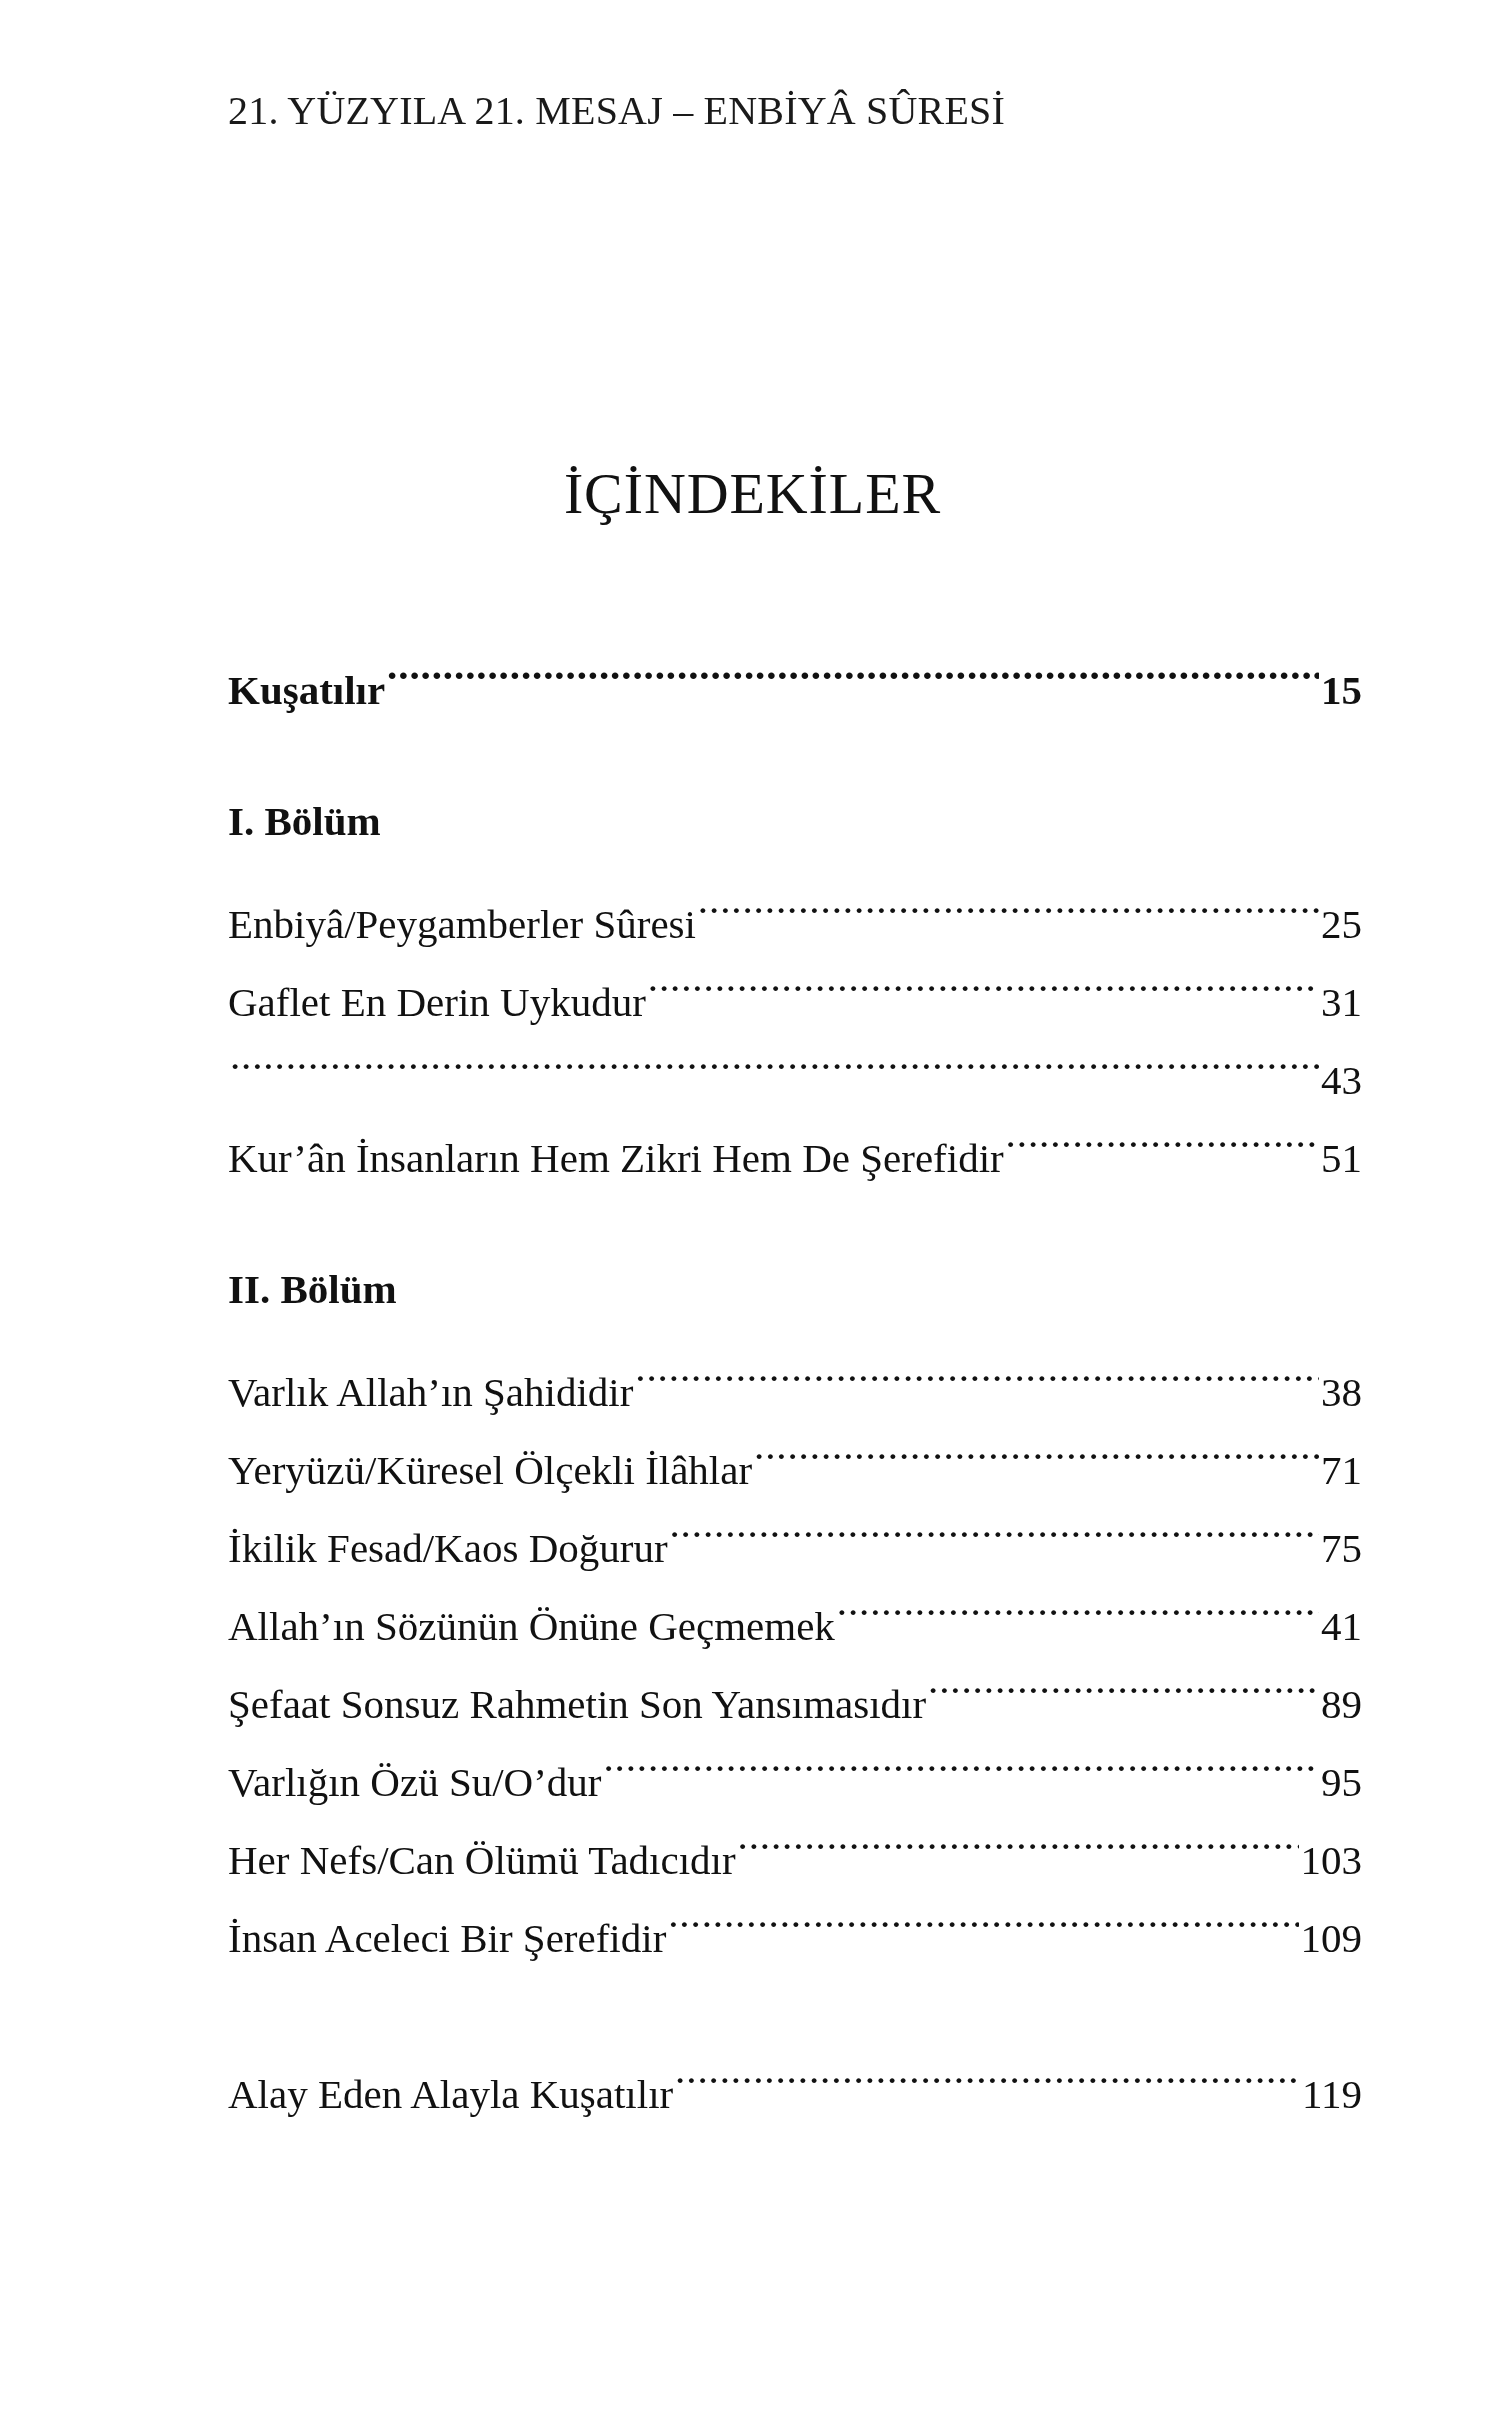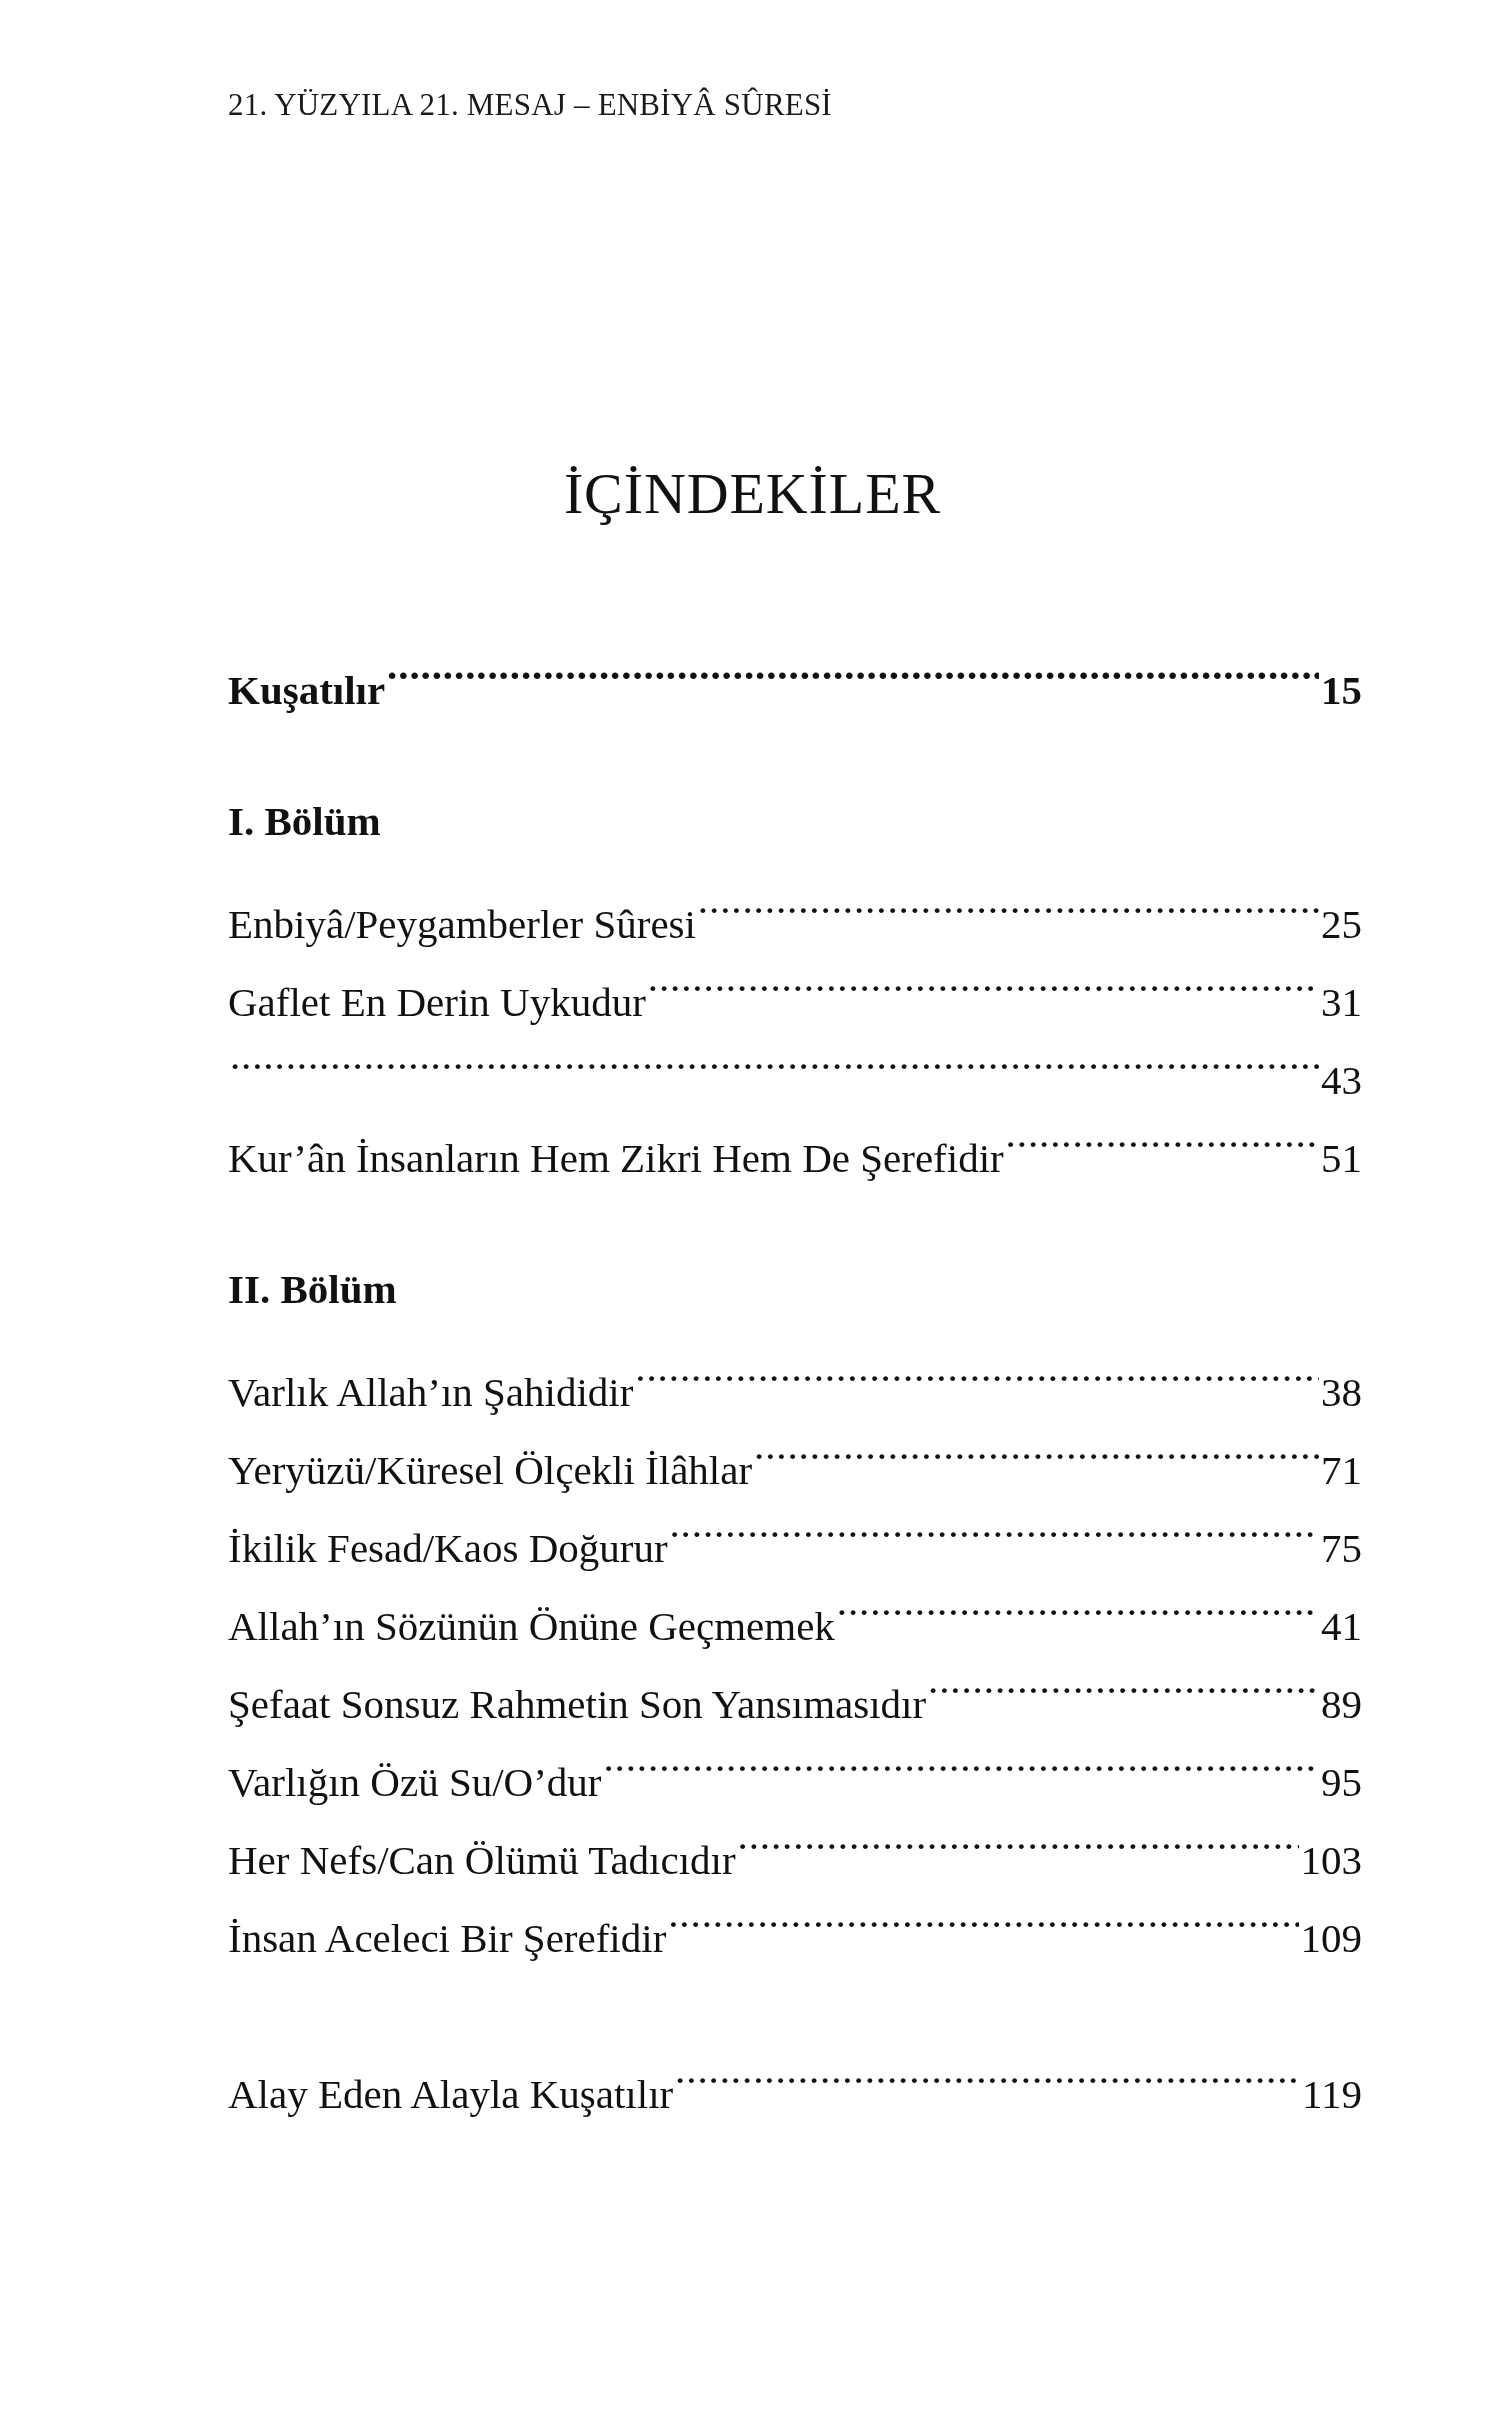--- a/index.html
+++ b/index.html
@@ -12,21 +12,21 @@
       height: 2411px;
       position: relative;
       overflow: hidden;
       font-family: "Liberation Serif", "DejaVu Serif", serif;
       color: #111111;
     }
     .running-header {
       position: absolute;
       left: 228px;
       top: 87px;
-      font-size: 31px;
+      font-size: 40px;
       letter-spacing: 0.2px;
       color: #1a1a1a;
       white-space: nowrap;
     }
     .toc-title {
       position: absolute;
       left: 0;
       width: 1505px;
       top: 460px;
       text-align: center;

